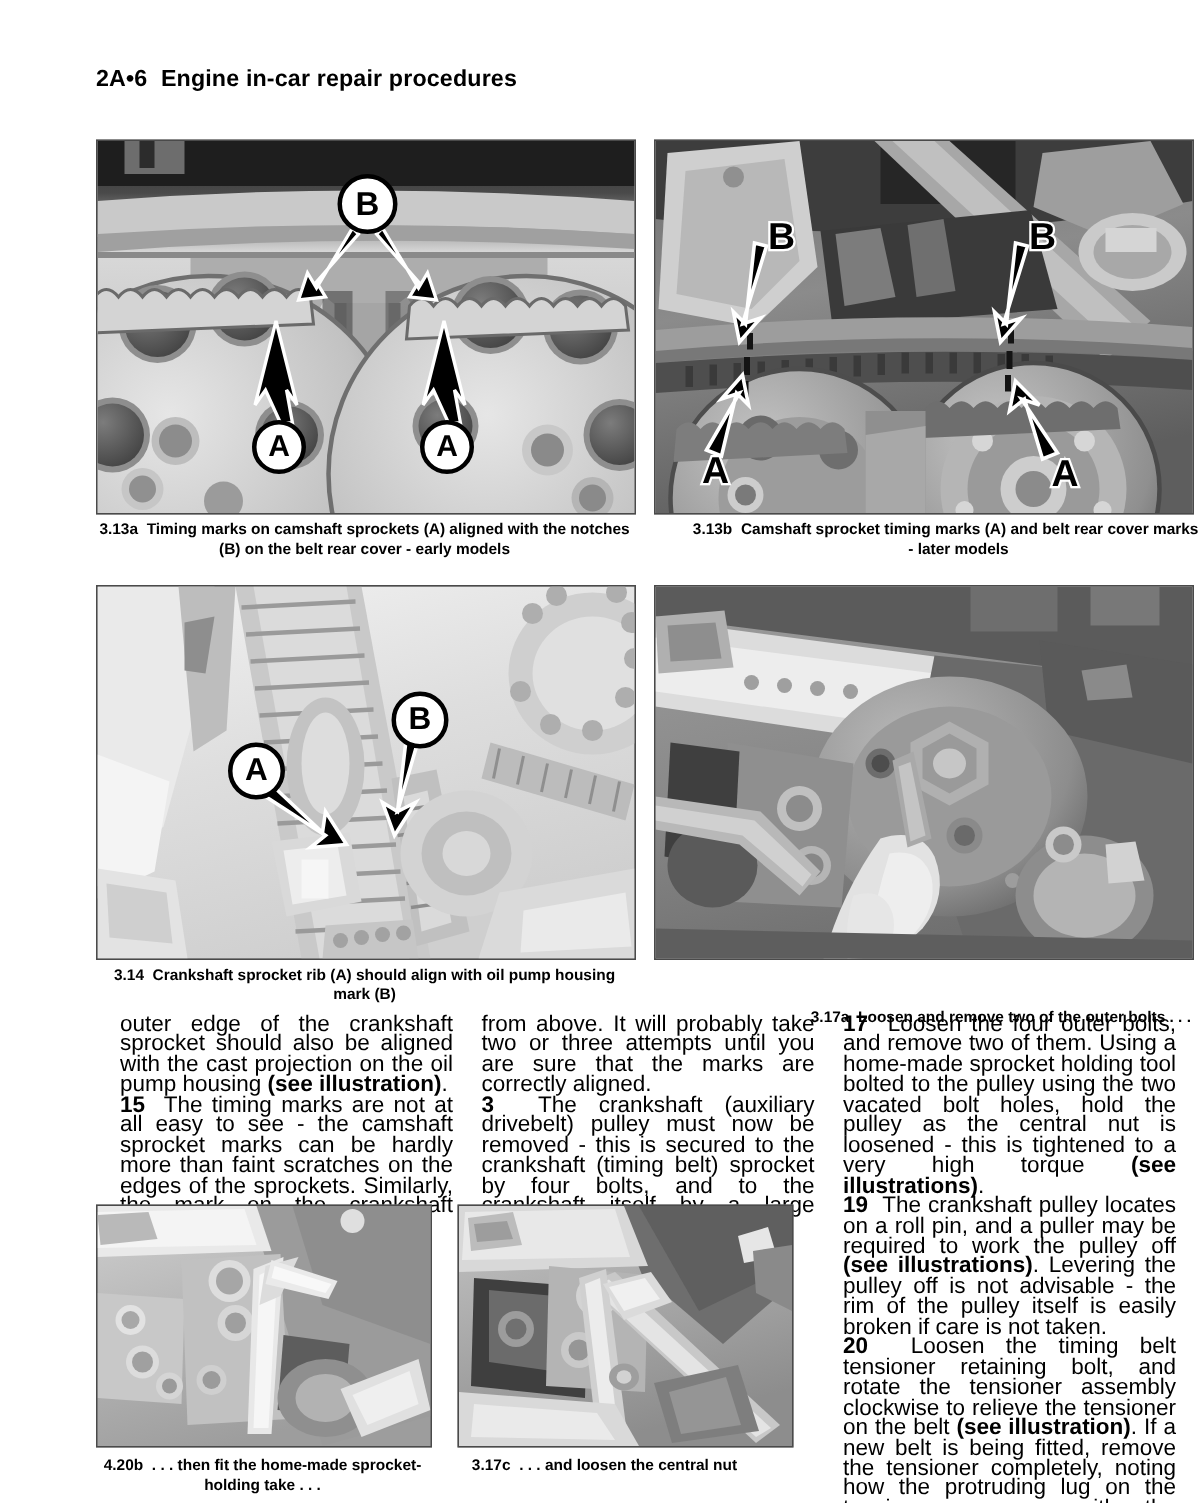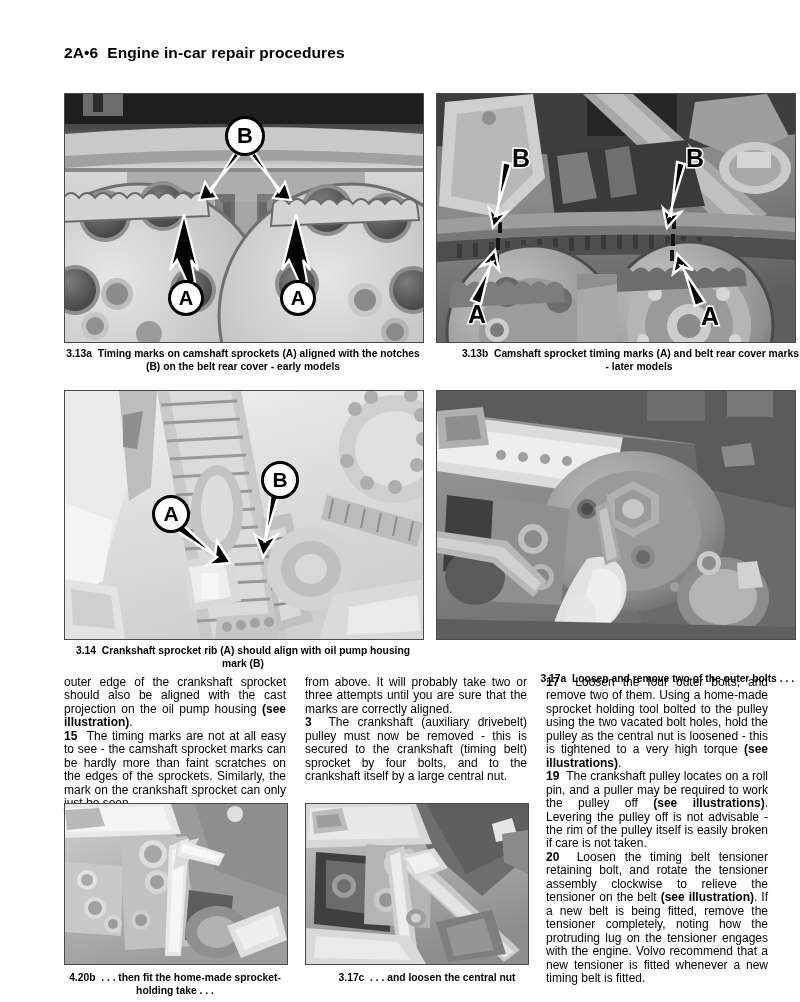--- a/index.html
+++ b/index.html
@@ -92,24 +92,25 @@
     font-size: 10.3px;
     font-weight: bold;
     line-height: 13.2px;
     text-align: center;
     color: #000;
   }
 
   
   .col {
     position: absolute;
-    font-size: 12px;
+    font-size: 15px;
     line-height: 13.45px;
     text-align: justify;
     color: #000;
+    margin-left: 16px;
   }
   .col p {
     margin: 0;
     text-align: justify;
   }
   .col p.first {
     text-indent: 0;
   }
   .num {
     font-weight: bold;
@@ -702,18 +703,18 @@
         <ellipse cx="110" cy="114" rx="5" ry="4.5" fill="#d2d2d2"></ellipse>
 
         <path d="M0,124 L104,132 L120,160 L0,160 Z" fill="#d9d9d9"></path>
         <path d="M10,132 L92,138 L104,156 L8,154 Z" fill="#eaeaea"></path>
         <path d="M130,118 L186,106 L200,150 L142,158 Z" fill="#7e7e7e"></path>
         <path d="M140,124 L178,114 L188,146 L148,152 Z" fill="#959595"></path>
       </svg>
     </div>
   </div>
 
-  <div class="caption" style="left:316px; top:971px; width:222px;">
+  <div class="caption" style="left:292px; top:971px; width:222px;">
     <span>3.17c</span>&nbsp;
     <span>. . . and loosen the central nut</span>
   </div>
 
 </div>
 
 </body></html>

